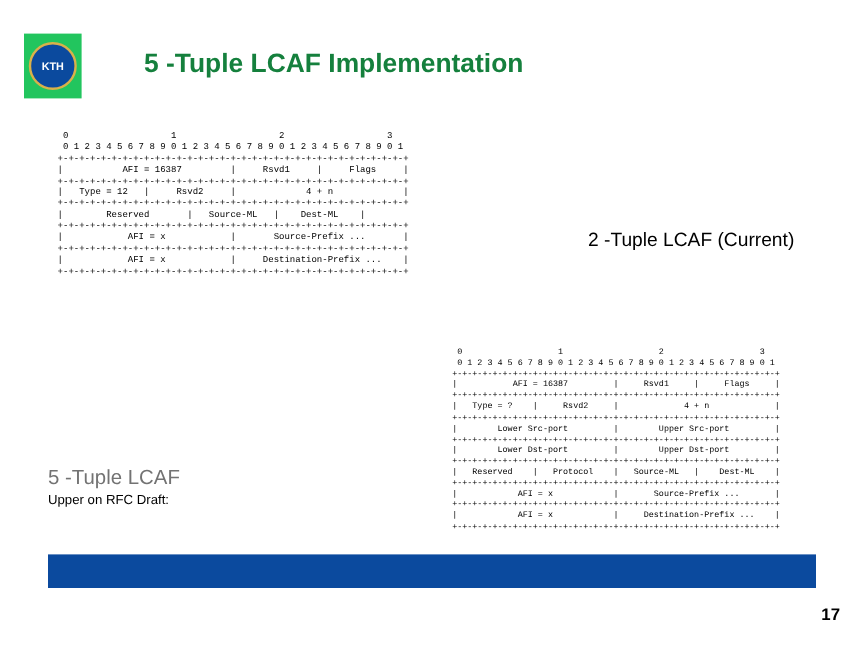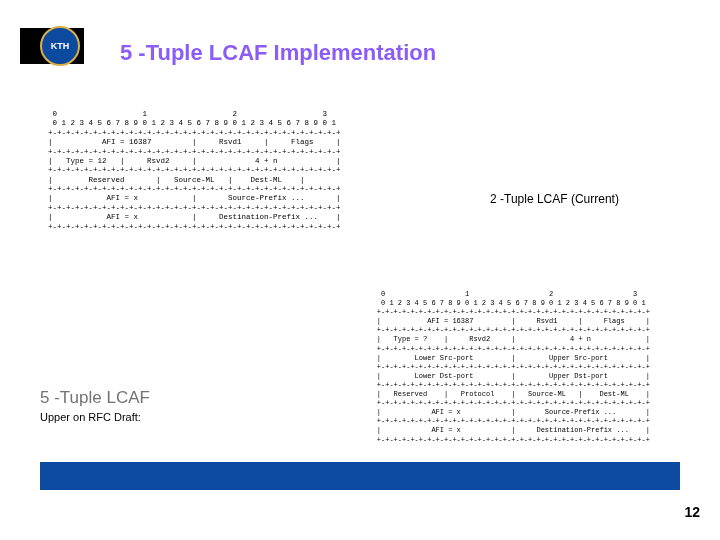--- a/index.html
+++ b/index.html
@@ -10,26 +10,25 @@
     background: #fff;
     font-family: Arial, Helvetica, sans-serif;
     overflow: hidden;
     position: relative;
   }
   .logo {
     position: absolute;
     top: 28px;
     left: 20px;
     width: 48px;
-    height: 36px;
-    background: #000000;
+    height: 54px;
+    background: #22c55e;
     display: flex;
     align-items: center;
     justify-content: center;
-    padding-left: 16px;
   }
   .logo-circle {
     width: 36px;
     height: 36px;
     border: 2px solid #d9b14a;
     border-radius: 50%;
     background: #0b4a9e;
     display: flex;
     align-items: center;
     justify-content: center;
@@ -38,21 +37,21 @@
     font-weight: bold;
     line-height: 1;
     text-align: center;
   }
   .title {
     position: absolute;
     top: 40px;
     left: 120px;
     font-size: 22px;
     font-weight: bold;
-    color: #8b5cf6;
+    color: #15803d;
   }
   .diagram {
     font-family: "Courier New", monospace;
     font-size: 7.5px;
     line-height: 1.25;
     white-space: pre;
     color: #000;
   }
   .diagram1 {
     position: absolute;
@@ -63,21 +62,21 @@
     position: absolute;
     top: 290px;
     left: 360px;
     font-size: 7px;
     line-height: 1.3;
   }
   .label1 {
     position: absolute;
     top: 192px;
     left: 490px;
-    font-size: 12px;
+    font-size: 16px;
     color: #000;
   }
   .label2 {
     position: absolute;
     top: 388px;
     left: 40px;
     font-size: 17px;
     color: #737373;
   }
   .sublabel {
@@ -151,13 +150,13 @@
     +-+-+-+-+-+-+-+-+-+-+-+-+-+-+-+-+-+-+-+-+-+-+-+-+-+-+-+-+-+-+-+-+</div>
 
 <div class="label2">5 -Tuple LCAF</div>
 
 <div class="sublabel">
   <span>Upper on RFC Draft:</span><br>
 </div>
 
 <div class="footer-bar"></div>
 
-<div class="page-num">12</div>
+<div class="page-num">17</div>
 
 </body></html>

